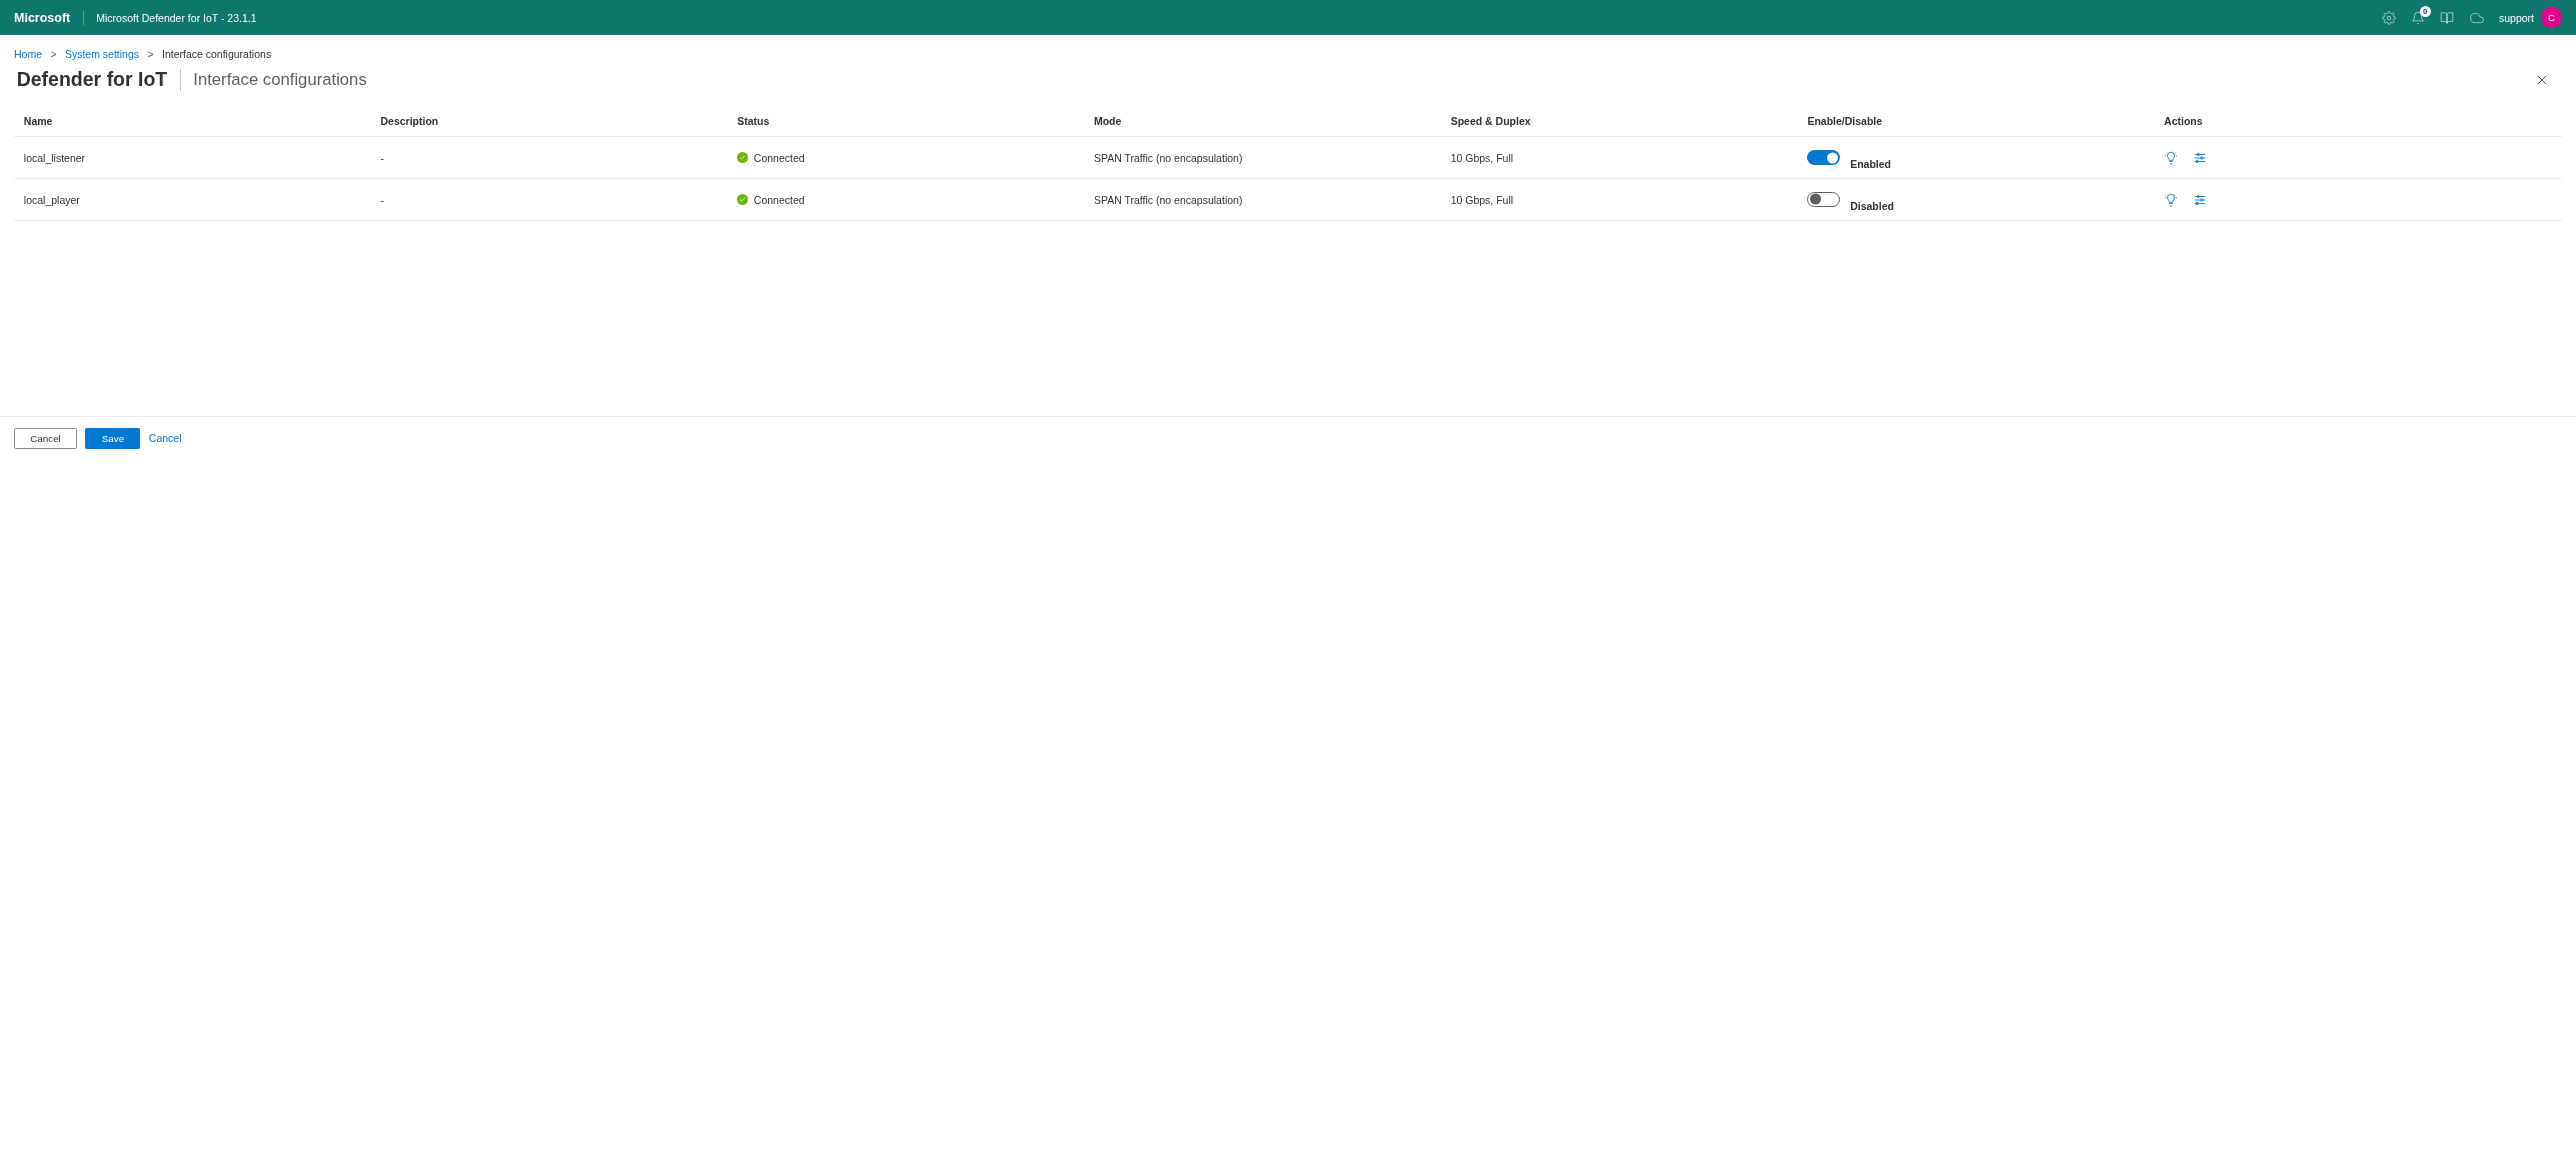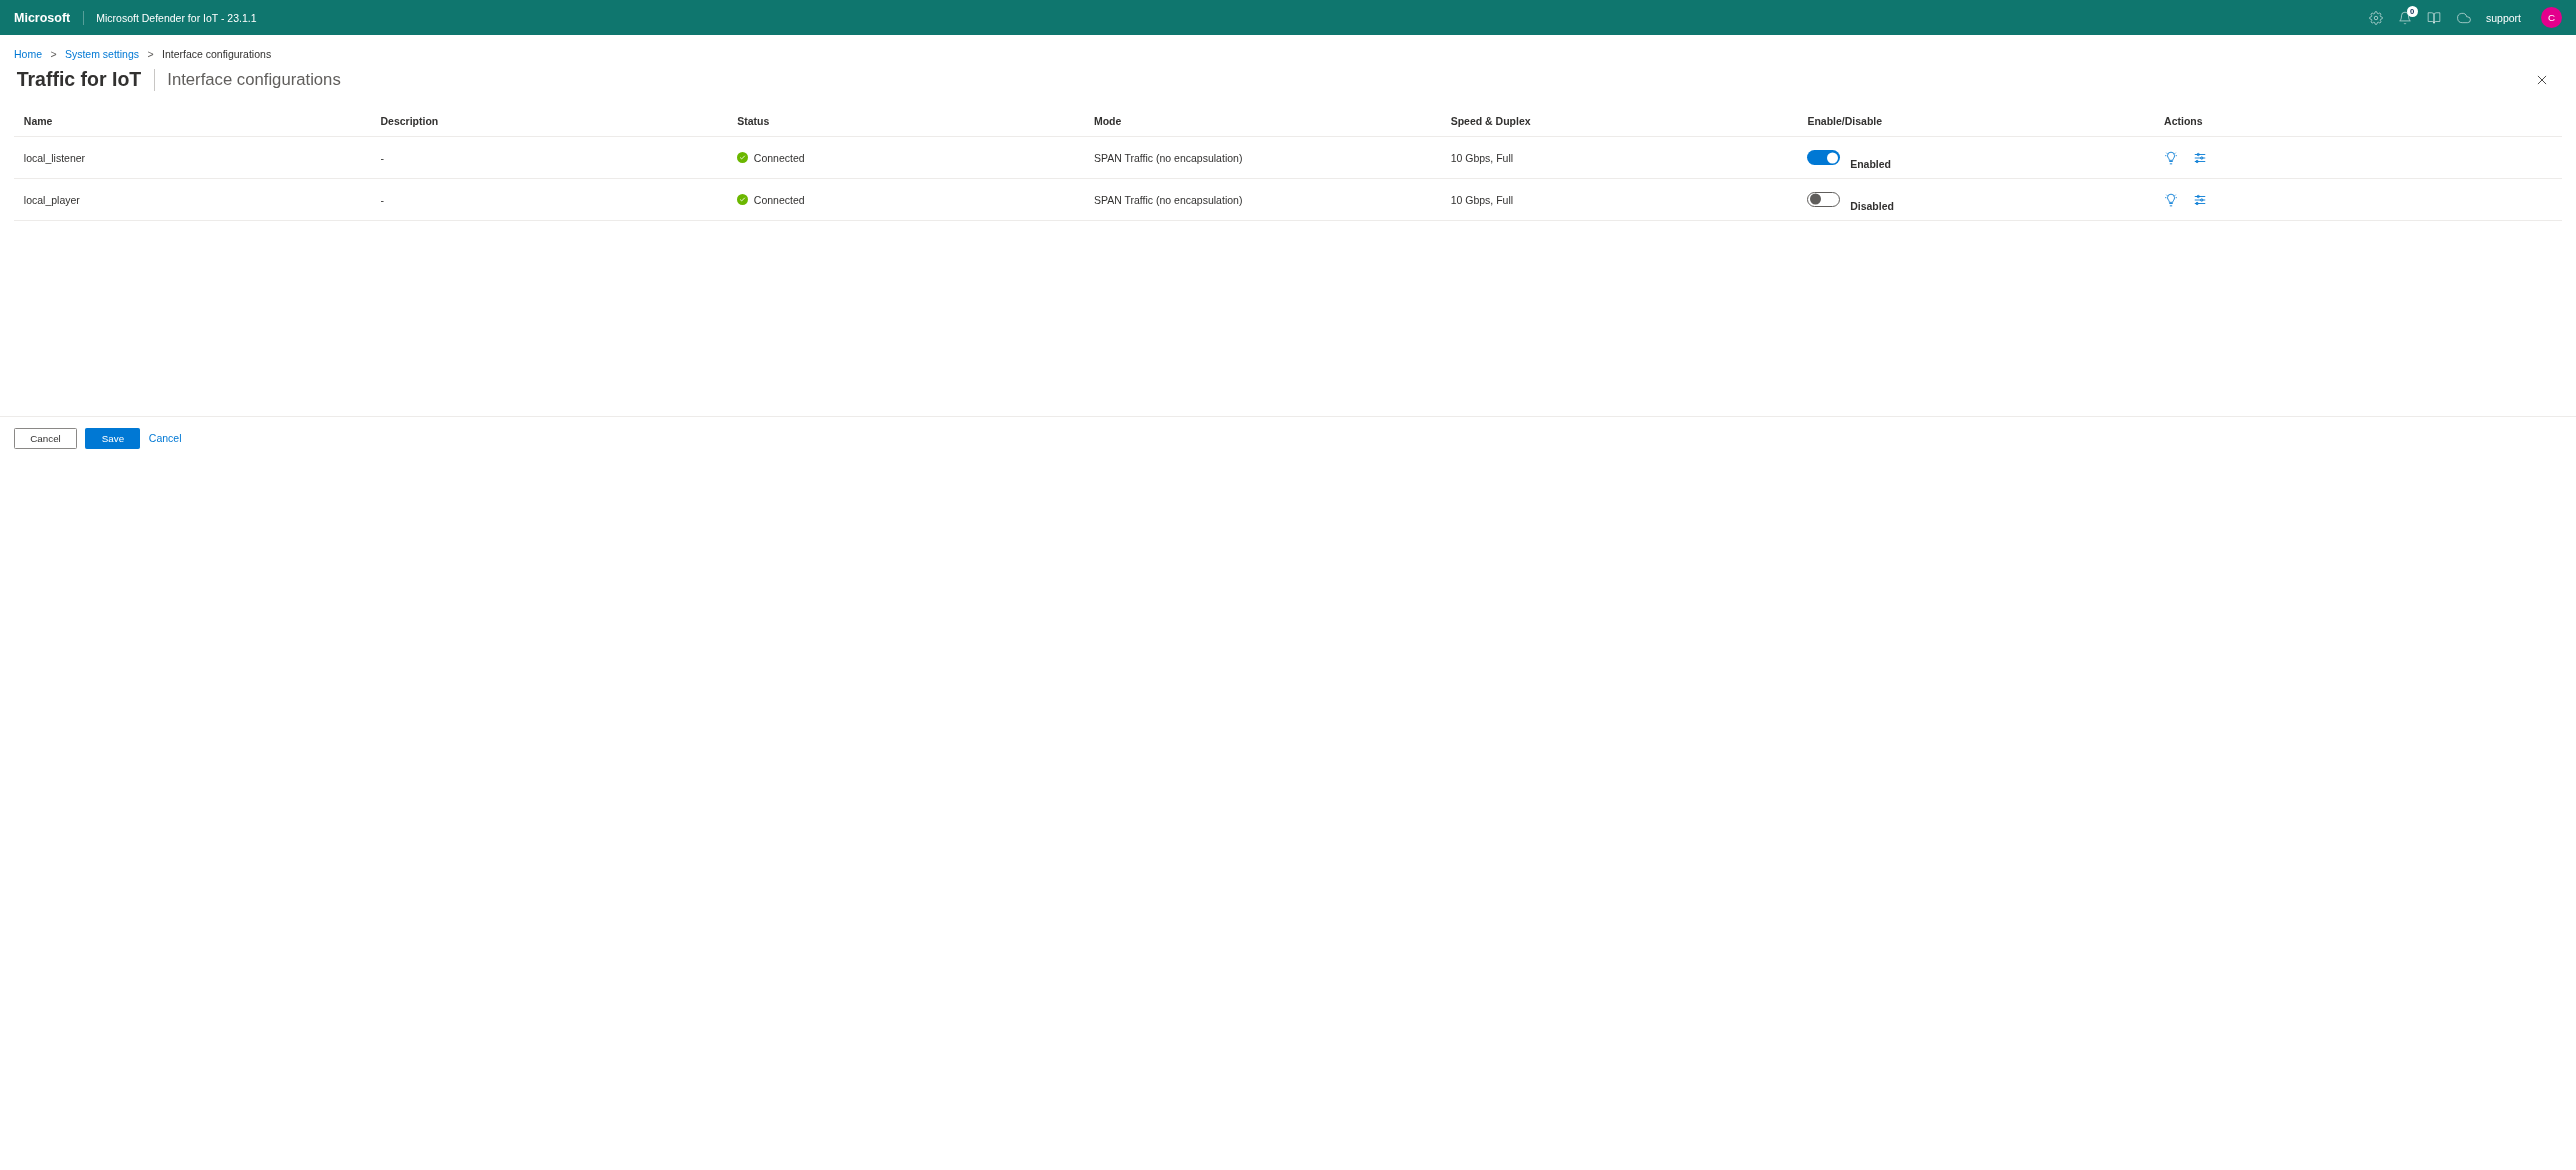--- a/index.html
+++ b/index.html
@@ -7,21 +7,21 @@
     
     
     .header { background: #0f766e; height: 35px; display: flex; align-items: center; padding: 0 14px; color: white; }
     .header-brand { font-weight: 600; font-size: 12.5px; padding-right: 12.5px; border-right: 0.7px solid rgba(255,255,255,0.3); }
     .header-title { font-size: 10.5px; padding-left: 12.5px; }
     .header-spacer { flex: 1; }
     .header-actions { display: flex; align-items: center; gap: 15.3px; }
     .header-icon { width: 14px; height: 14px; display: flex; align-items: center; justify-content: center; cursor: pointer; position: relative; }
     .header-icon svg { width: 14px; height: 14px; stroke: white; fill: none; }
     .notif-badge { position: absolute; top: -4.2px; right: -5.6px; background: white; color: #0d2c54; border-radius: 7px; min-width: 11px; height: 11px; font-size: 7.7px; display: flex; align-items: center; justify-content: center; font-weight: 600; padding: 0 2.1px; }
-    .header-user { display: flex; align-items: center; gap: 20px; cursor: pointer; text-align: right; }
+    .header-user { display: flex; align-items: center; gap: 7px; cursor: pointer; text-align: right; }
     .header-user-name { font-size: 10.5px; }
     .avatar { width: 21px; height: 21px; border-radius: 50%; background: #e3008c; display: flex; align-items: center; justify-content: center; font-size: 9.8px; font-weight: 500; color: white; }
 
     
     .breadcrumbs { padding: 12.5px 14px 7px 14px; font-size: 10.5px; display: flex; align-items: center; gap: 8.4px; }
     .breadcrumbs a { color: #0078d4; text-decoration: none; cursor: pointer; }
     .breadcrumbs .sep { color: #605e5c; }
     .breadcrumbs .current { color: #323130; }
 
     
@@ -112,21 +112,21 @@
 
 <div class="breadcrumbs">
   <a>Home</a>
   <span class="sep">&gt;</span>
   <a>System settings</a>
   <span class="sep">&gt;</span>
   <span class="current">Interface configurations</span>
 </div>
 
 <div class="title-row">
-  <div class="page-product">Traffic for IoT</div>
+  <div class="page-product">Defender for IoT</div>
   <div class="page-subtitle">Interface configurations</div>
   <div class="title-spacer"></div>
   <div class="close-btn">
     <svg viewBox="0 0 24 24" fill="none">
         <line x1="5" y1="5" x2="19" y2="19"></line>
         <line x1="19" y1="5" x2="5" y2="19"></line>
       </svg>
   </div>
 </div>
 

